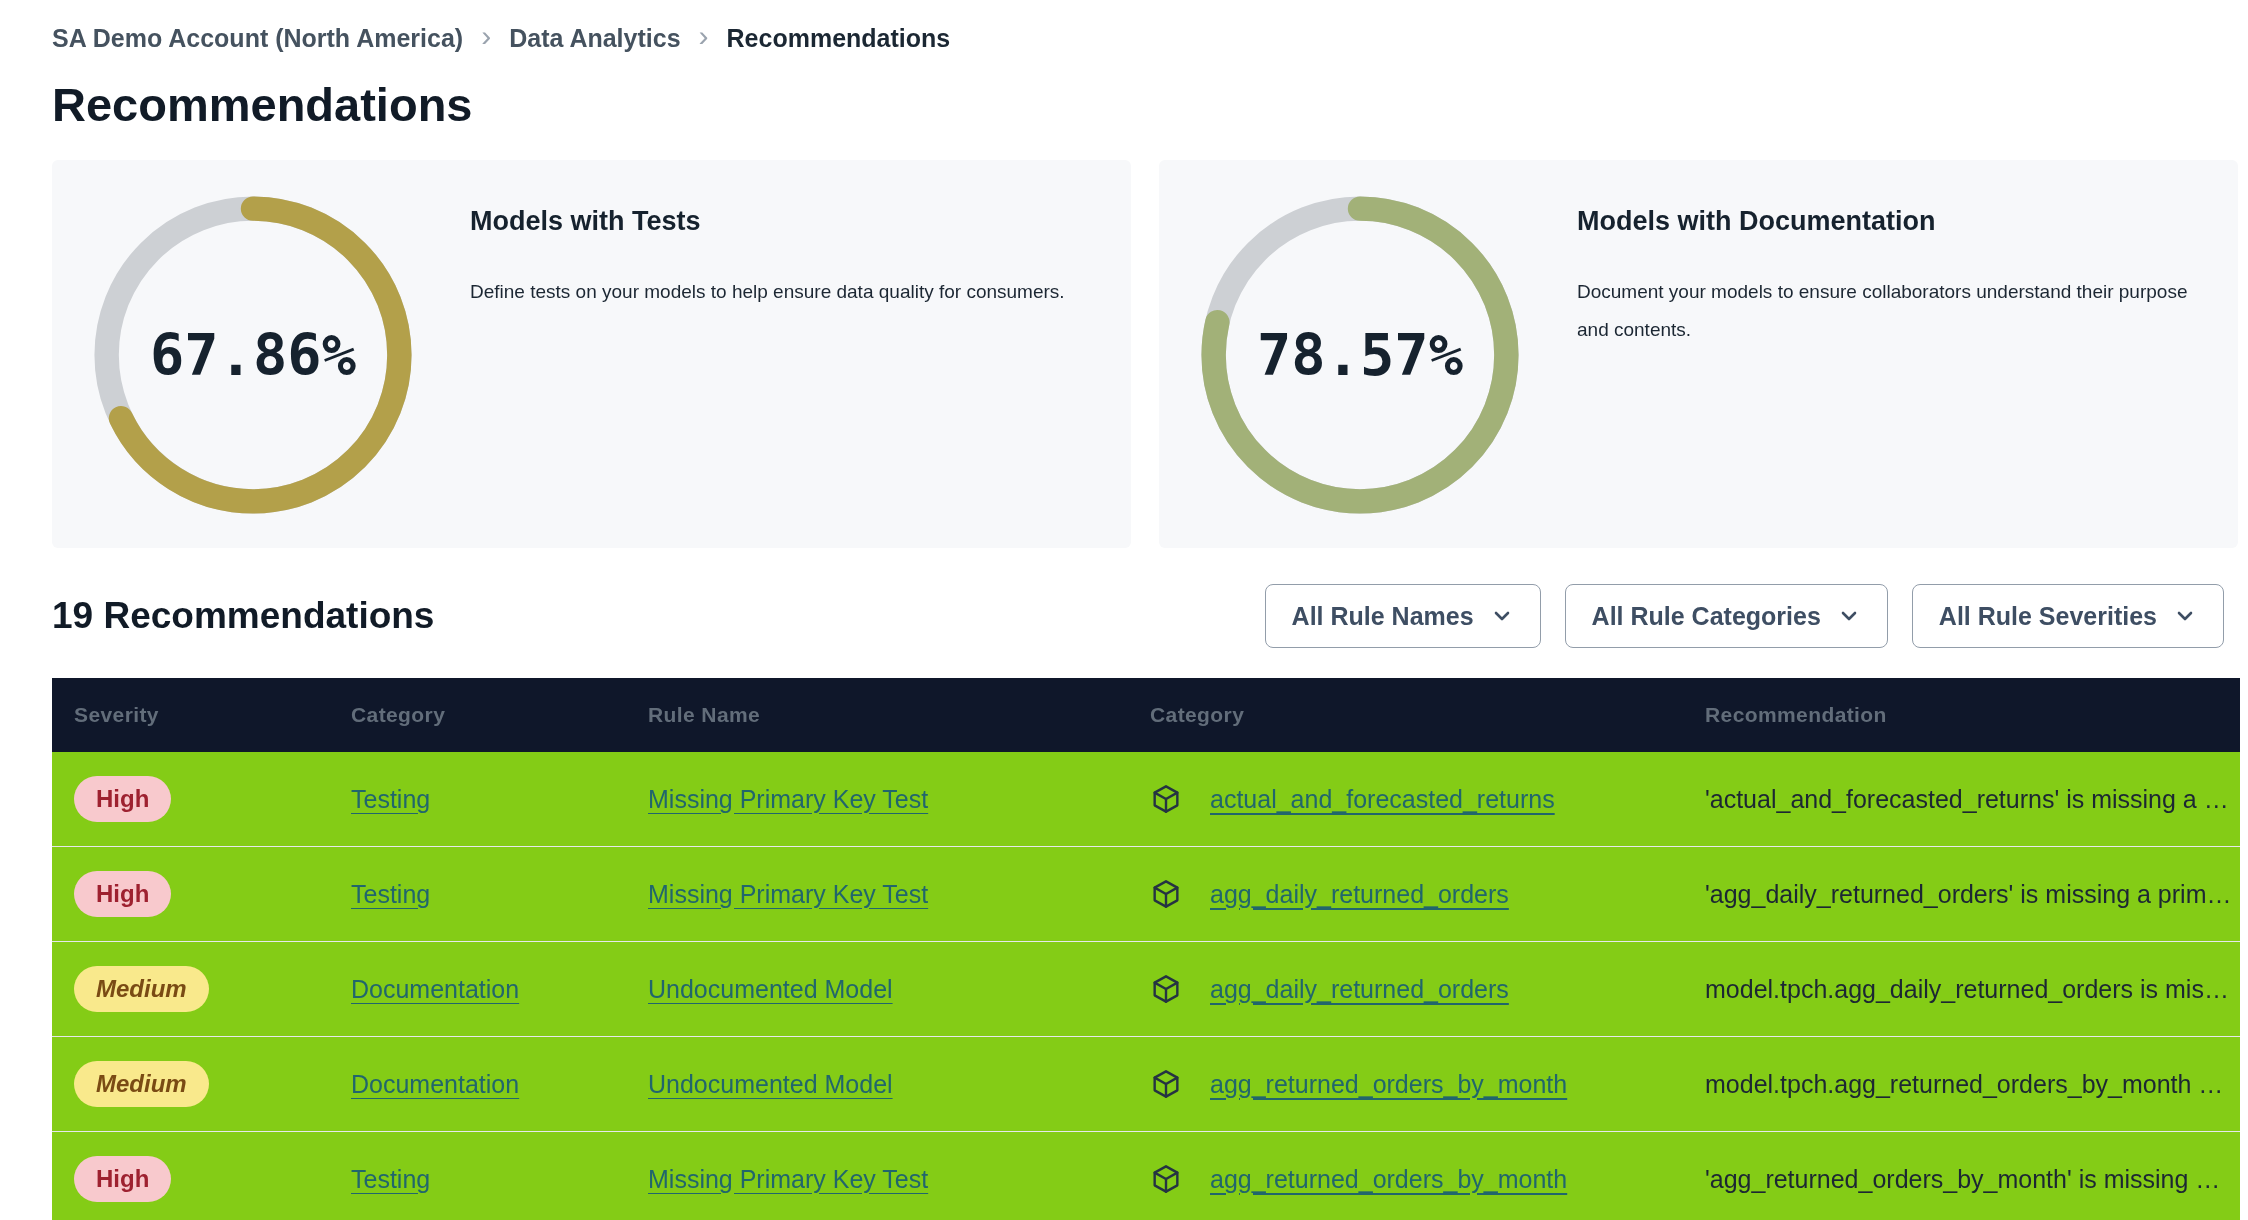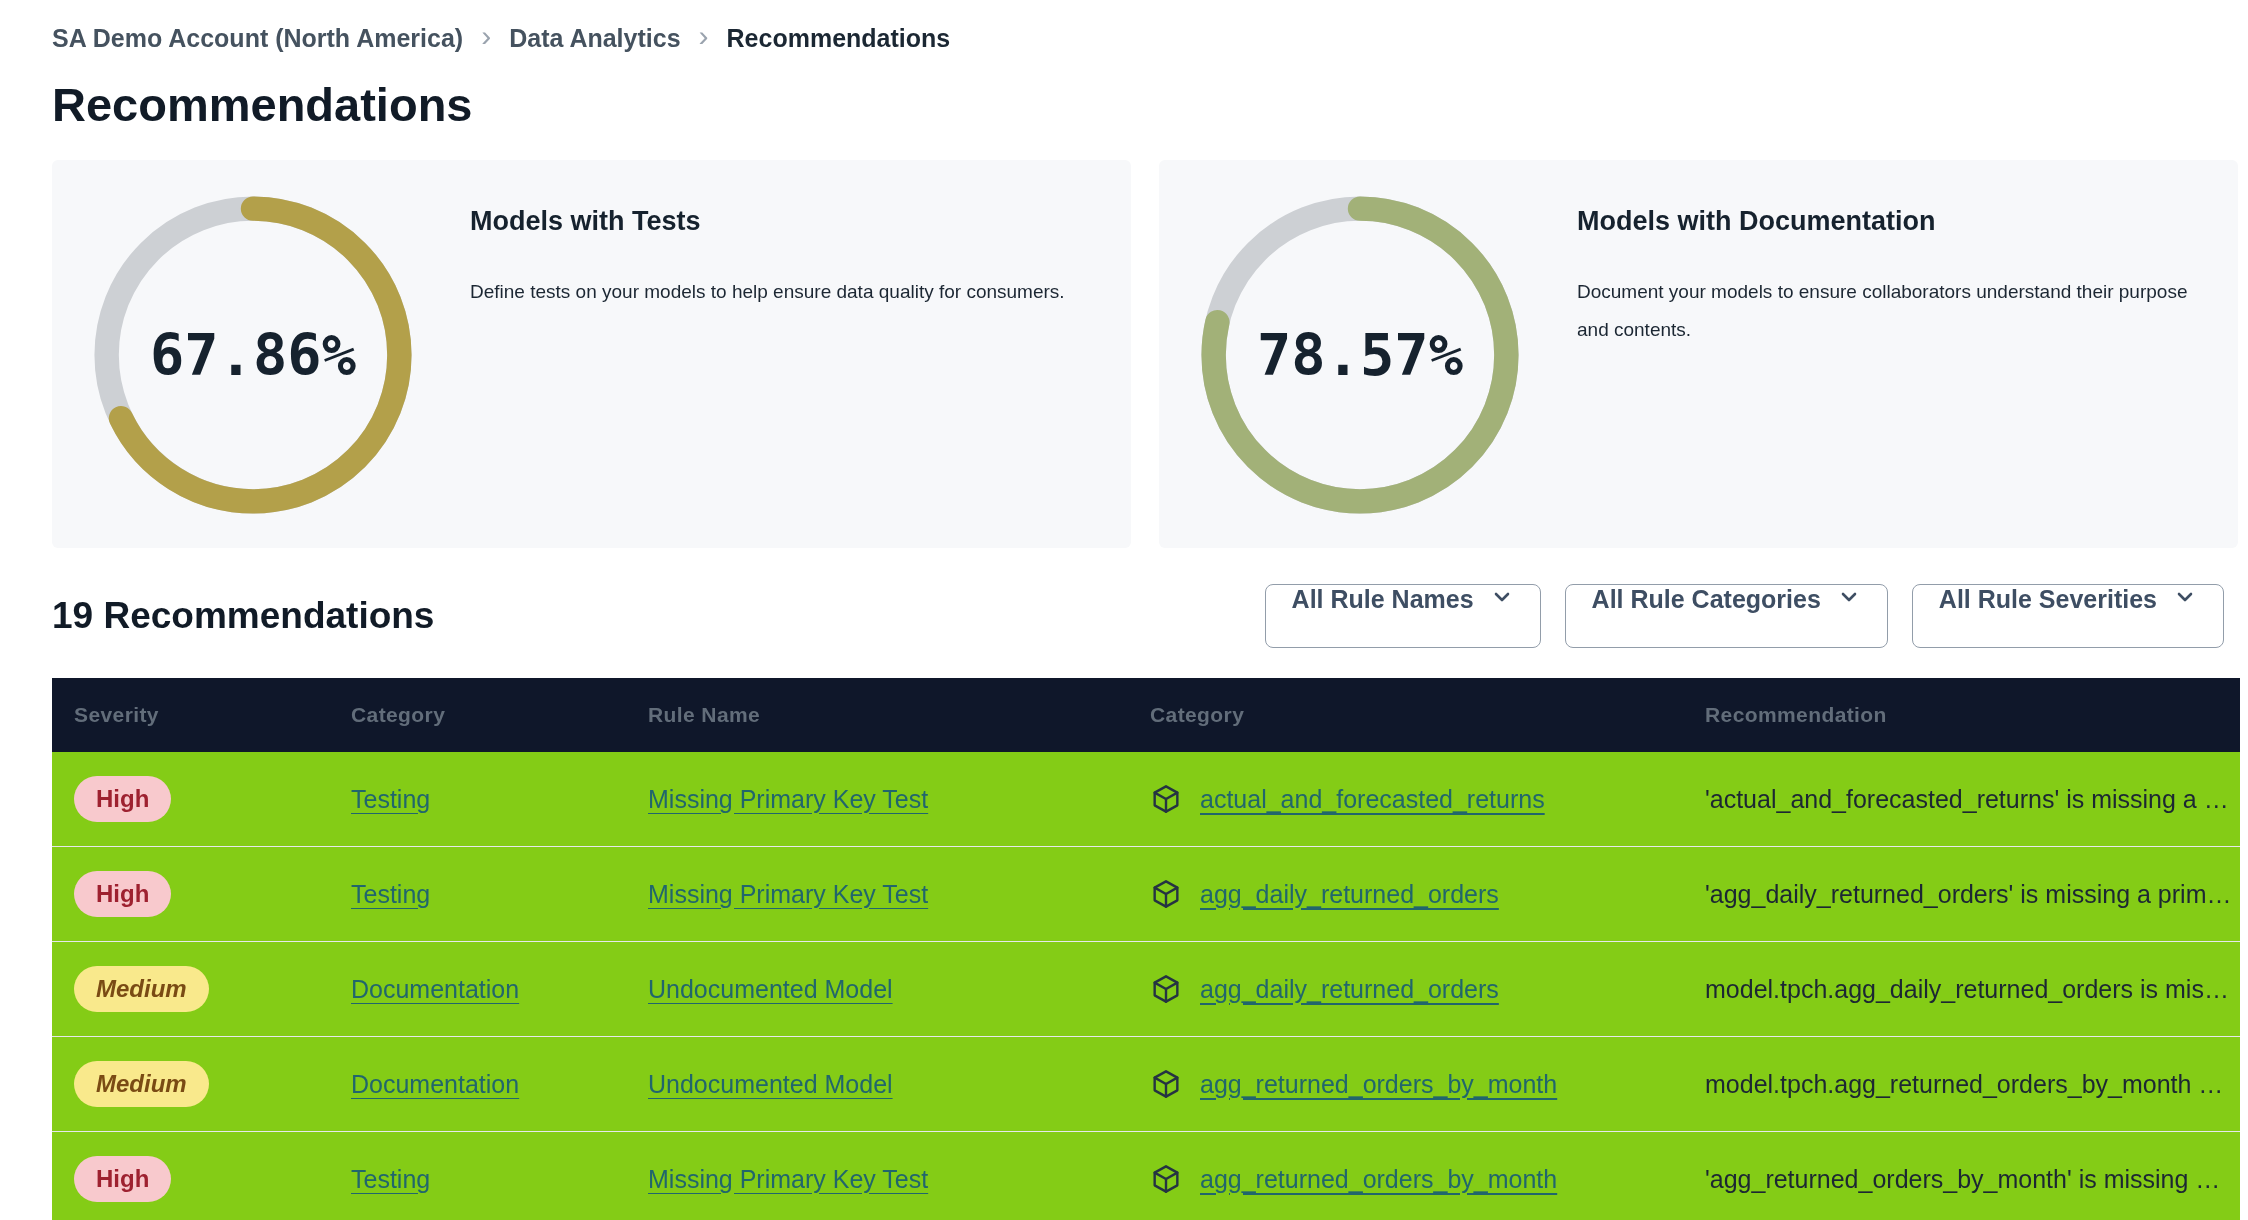--- a/index.html
+++ b/index.html
@@ -25,37 +25,37 @@
   .donut-label { position:absolute; inset:0; display:flex; align-items:center; justify-content:center;
                  font-family:"DejaVu Sans Mono", monospace; font-weight:700; font-size:57px; color:#16222e; }
   .card-text { margin-left:56px; padding-top:12px; max-width:640px; }
   .card-title { font-size:27px; font-weight:700; color:#16222e; }
   .card-desc { margin-top:36px; font-size:19px; line-height:38px; color:#1c2733; }
 
   
   .list-header { display:flex; align-items:center; justify-content:space-between; margin-top:36px; padding-right:14px; }
   .list-title { font-size:37px; font-weight:600; color:#111b27; }
   .filters { display:flex; gap:24px; }
-  .filter-btn { display:flex; gap:16px; height:64px; padding:0 26px;
+  .filter-btn { display:flex; align-items:center; gap:16px; height:64px; padding:0 26px;
                 background:#ffffff; border:1.5px solid #929daa; border-radius:8px;
                 font-size:25px; font-weight:600; color:#3e4e63; cursor:pointer; white-space:nowrap; }
   .filter-btn svg { flex:0 0 auto; }
 
   
   .table { margin-top:30px; width:2188px; }
   .thead, .trow { display:grid; grid-template-columns:277px 297px 502px 555px 1fr; align-items:center; }
   .thead { background:#0f172a; height:74px; }
   .th { padding-left:22px; font-size:21px; font-weight:700; color:#626d7a; letter-spacing:.4px; }
   .trow { height:95px; border-bottom:1px solid #e6e8eb; background:#84cc16; }
   .td { padding-left:22px; font-size:25px; color:#16222e; overflow:hidden; white-space:nowrap; }
   .badge { display:inline-block; padding:9px 22px; border-radius:999px; font-size:24px; font-weight:700; }
   .badge-high { background:#f8c9cd; color:#9e2130; }
   .badge-medium { background:#f9e98c; color:#7a4b14;font-style:italic; }
   a.cell-link { color:#21666c; text-decoration:underline; text-underline-offset:5px; cursor:pointer; }
-  .resource-cell { display:flex; align-items:center; gap:18px; }
+  .resource-cell { display:flex; align-items:center; gap:28px; }
   .resource-cell svg { flex:0 0 auto; }
   .rec-text { color:#1c2733; }
 </style>
 </head>
 <body>
 
 <div class="page">
 
   <nav class="breadcrumb">
     <span class="crumb">SA Demo Account (North America)</span>

